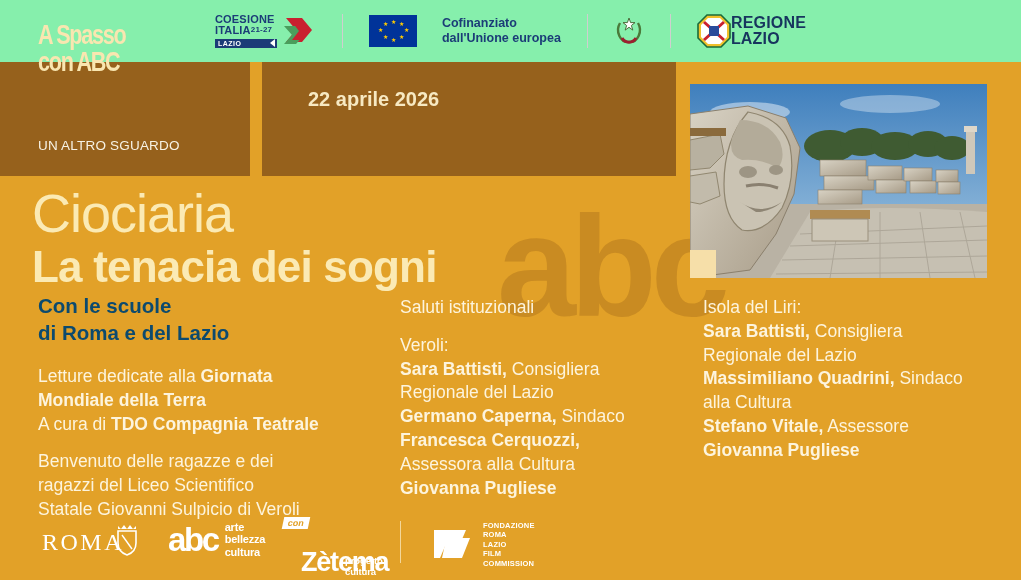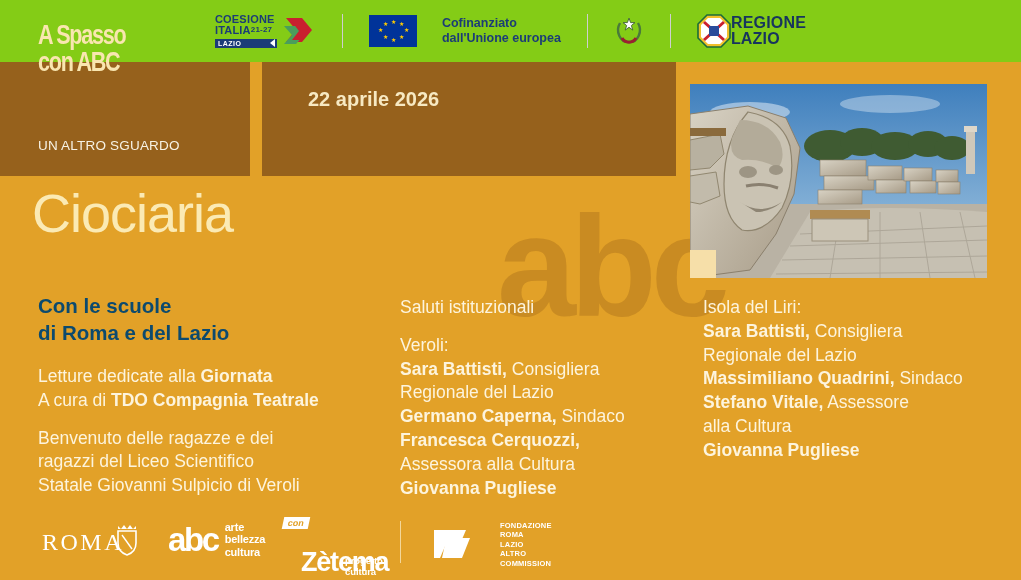--- a/index.html
+++ b/index.html
@@ -7,21 +7,21 @@
     width: 1021px; height: 580px;
     font-family: "Liberation Sans", sans-serif;
     background: #e2a128;
     overflow: hidden;
     position: relative;
   }
 
   
   .logobar {
     position: absolute; left: 0; top: 0; width: 1021px; height: 62px;
-    background: #84cc16;
+    background: #86efac;
     display: flex; align-items: center; justify-content: center; gap: 0;
   }
   .logo-group { display: flex; align-items: center; }
   .vdiv { width: 1px; height: 34px; background: #cfcfcf; margin: 0 26px; }
 
   
   .coesione { display: flex; align-items: center; gap: 5px; }
   .coes-txt { line-height: 1.02; }
   .coes-l1 { font-size: 11px; font-weight: bold; color: #1b3c77; letter-spacing: .2px; }
   .coes-l2 { font-size: 11px; font-weight: bold; color: #1b3c77; letter-spacing: .2px; }
@@ -134,21 +134,21 @@
   }
   .zet-name {
     position: absolute; left: 18px; top: 32px;
     font-size: 27px; font-weight: bold; color: #ffffff; letter-spacing: -1.2px; line-height: 1;
   }
   .zet-sub {
     position: absolute; left: 62px; top: 38px;
     font-size: 9.5px; font-weight: bold; color: #ffffff; letter-spacing: -.1px;
   }
   .fdiv { position: absolute; left: 400px; top: 16px; width: 1px; height: 42px; background: #f3d79a; }
-  .frlfc { position: absolute; left: 432px; top: 16px; display: flex; align-items: center; gap: 22px; }
+  .frlfc { position: absolute; left: 432px; top: 16px; display: flex; align-items: center; gap: 5px; }
   .frlfc-txt { font-size: 7.5px; font-weight: bold; color: #ffffff; line-height: 1.25; letter-spacing: .2px; }
 </style>
 </head>
 <body>
 
 <div class="logobar">
 
   <div class="logo-group coesione">
     <div class="coes-txt">
       <div class="coes-l1">COESIONE</div>
@@ -280,28 +280,30 @@
     <path d="M50,118 Q70,132 92,118 Q80,128 66,128 Z" fill="#8e8574"></path>
     <path d="M0,56 L30,50 L34,70 L20,84 L0,86 Z" fill="#b8b1a0" stroke="#918770"></path>
     <path d="M0,92 L26,88 L30,112 L10,120 L0,118 Z" fill="#c2bbab" stroke="#918770"></path>
     <rect x="0" y="44" width="36" height="8" fill="#8a6a3c"></rect>
   </svg>
 </div>
 <div class="photo-tab"></div>
 
 <div class="maintitle">
   <div class="mt1">Ciociaria</div>
+  <div class="mt2">La tenacia dei sogni</div>
 </div>
 
 <div class="col col-left">
   <div class="hdr-bold">Con le scuole</div>
   <div class="hdr-bold">di Roma e del Lazio</div>
   <div class="gap-lg"></div>
   <div class="body-txt">
     <div><span>Letture dedicate alla </span><b>Giornata</b></div>
+    <div><b>Mondiale della Terra</b></div>
     <div><span>A cura di </span><b>TDO Compagnia Teatrale</b></div>
   </div>
   <div class="gap-sm"></div>
   <div class="body-txt">
     <div>Benvenuto delle ragazze e dei</div>
     <div>ragazzi del Liceo Scientifico</div>
     <div>Statale Giovanni Sulpicio di Veroli</div>
   </div>
 </div>
 
@@ -318,22 +320,22 @@
     <div><b>Giovanna Pugliese</b></div>
   </div>
 </div>
 
 <div class="col col-right">
   <div class="lbl">Isola del Liri:</div>
   <div class="body-txt">
     <div><b>Sara Battisti,</b><span> Consigliera</span></div>
     <div>Regionale del Lazio</div>
     <div><b>Massimiliano Quadrini,</b><span> Sindaco</span></div>
+    <div>alla Cultura</div>
     <div><b>Stefano Vitale,</b><span> Assessore</span></div>
-    <div>alla Cultura</div>
     <div><b>Giovanna Pugliese</b></div>
   </div>
 </div>
 
 <div class="footer">
 
   <div class="roma-logo">ROMA</div>
 
   <svg class="roma-crest" width="24" height="34" viewBox="0 0 24 34">
     <path d="M3,8 L21,8 L21,20 Q21,29 12,32 Q3,29 3,20 Z" fill="none" stroke="#ffffff" stroke-width="1.6"></path>
@@ -361,18 +363,18 @@
   <div class="frlfc">
     <svg width="46" height="40" viewBox="0 0 46 40">
       <path d="M2,6 L20,6 L8,34 L2,34 Z" fill="#ffffff"></path>
       <path d="M16,6 L34,6 L22,34 L10,34 Z" fill="#ffffff"></path>
       <path d="M22,14 L38,14 L30,34 L22,34 Z" fill="#ffffff"></path>
     </svg>
     <div class="frlfc-txt">
       <div>FONDAZIONE</div>
       <div>ROMA</div>
       <div>LAZIO</div>
-      <div>ALTRO</div>
+      <div>FILM</div>
       <div>COMMISSION</div>
     </div>
   </div>
 
 </div>
 
 </body></html>

